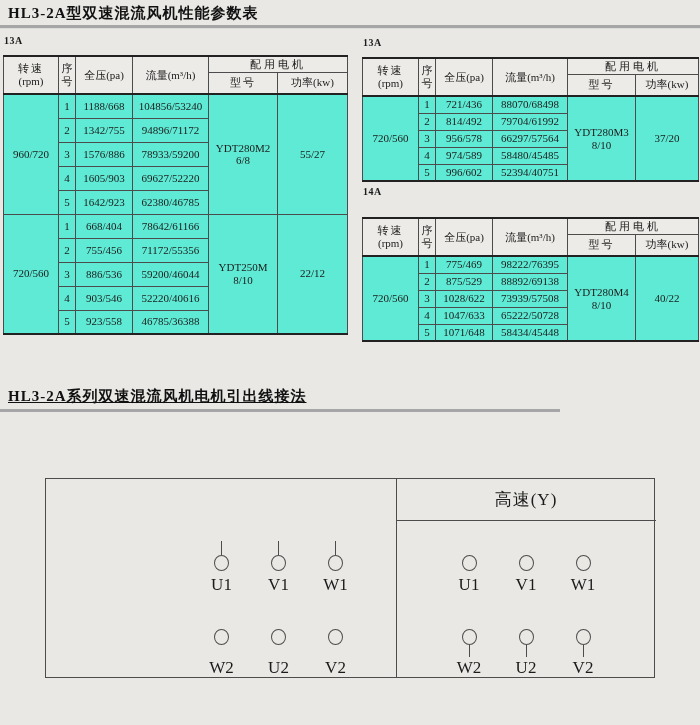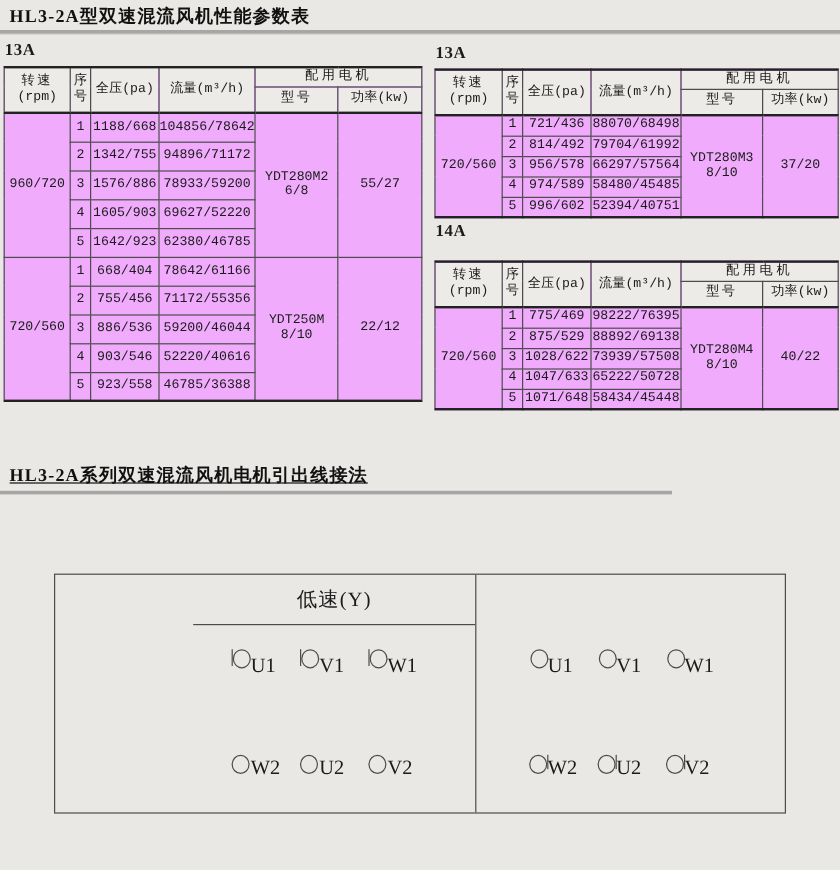--- a/index.html
+++ b/index.html
@@ -7,32 +7,32 @@
     width:700px;height:725px;position:relative;overflow:hidden;
     background:#e9e8e5;color:#1b1b1b;
     font-family:"Liberation Serif","DejaVu Serif",serif;
   }
   .abs{position:absolute;}
   .title{font-weight:bold;font-size:15px;letter-spacing:1px;white-space:nowrap;color:#111;}
   #title1{left:8px;top:4px;text-align:right;}
   #rule1{left:0;top:25px;width:700px;height:3px;background:#a6a6a6;border-bottom:1px solid #dcdcda;}
   #title2{left:8px;top:387px;text-decoration:underline;}
   #rule2{left:0;top:409px;width:560px;height:3px;background:#a6a6a6;}
-  .size-label{font-weight:bold;font-size:14px;letter-spacing:0.5px;}
+  .size-label{font-weight:bold;font-size:10px;letter-spacing:0.5px;}
   #label-13a-left{left:4px;top:35px;}
   #label-13a-right{left:363px;top:37px;}
   #label-14a{left:363px;top:186px;}
   #table-left{left:3px;top:55px;}
   #table-r13{left:362px;top:57px;}
   #table-r14{left:362px;top:217px;}
 
   table.perf{
-    border-collapse:collapse;table-layout:fixed;background:#f0abfc;
+    border-collapse:collapse;table-layout:fixed;background:#5eead4;
     border:1px solid #4c4c4c;border-top:2px solid #222;border-bottom:2px solid #222;
-    font-family:Liberation Mono, monospace;
+    font-family:Liberation Serif, serif;
   }
   table.perf td{
     border:1px solid #4c4c4c;text-align:center;vertical-align:middle;
     font-size:11px;line-height:1.15;padding:0;white-space:nowrap;overflow:hidden;
   }
   table.perf td.hc{background:#edebe7;}
   table.perf td.hdr-bottom{border-bottom:2px solid #222;}
   table.perf tr.hdr1{height:16px;}
   table.perf tr.hdr2{height:22px;}
   .cjk-sp{letter-spacing:2px;}
@@ -46,21 +46,21 @@
   .dcol{position:absolute;top:0;height:198px;}
   #dcol0{left:115px;width:235px;border-right:1px solid #4c4c4c;}
   #dcol1{left:350px;width:260px;}
   .dhead{
     position:absolute;top:0;left:0;right:0;height:41px;border-bottom:1px solid #4c4c4c;
     display:flex;align-items:center;justify-content:center;font-size:17px;letter-spacing:1px;
   }
   .trow{position:absolute;left:0;right:0;display:flex;justify-content:center;}
   .trow.top{top:62px;}
   .trow.bot{top:150px;}
-  .terminal{width:57px;display:flex;flex-direction:row;font-size:17px;}
+  .terminal{width:57px;display:flex;flex-direction:column;align-items:center;font-size:17px;}
   .lead{width:1px;background:#4c4c4c;}
   .lead.up{height:14px;}
   .lead.down{height:12px;}
   .lead.hiddenlead{background:transparent;}
   .circle{width:15px;height:16px;border:1px solid #4c4c4c;border-radius:50%;box-sizing:border-box;}
   .tlabel{white-space:nowrap;}
   .trow.top .tlabel{margin-top:4px;}
   .trow.bot .tlabel{margin-top:1px;}
 </style>
 </head>
@@ -89,21 +89,21 @@
           <td colspan="2" class="hc sp-wide">配用电机</td>
         </tr>
         <tr class="hdr2">
           <td class="hc hdr-bottom cjk-sp">型号</td>
           <td class="hc hdr-bottom">功率(kw)</td>
         </tr>
         <tr style="height: 24px;">
           <td rowspan="5">960/720</td>
           <td>1</td>
           <td>1188/668</td>
-          <td>104856/78642</td>
+          <td>104856/53240</td>
           <td rowspan="5"><span>YDT280M2</span><br><span>6/8</span></td>
           <td rowspan="5">55/27</td>
         </tr>
         <tr style="height: 24px;">
           <td>2</td>
           <td>1342/755</td>
           <td>94896/71172</td>
         </tr>
         <tr style="height: 24px;">
           <td>3</td>
@@ -260,21 +260,20 @@
         </tr>
       </tbody>
     </table>
   </div>
 
 <div id="title2" class="abs title">HL3-2A系列双速混流风机电机引出线接法</div>
 <div id="rule2" class="abs"></div>
 
 <div id="diagram" class="abs">
   <div id="dcol0" class="dcol">
-      <div class="dhead">低速(Y)</div>
       <div class="trow top">
         <div class="terminal">
           <div class="lead up"></div>
           <div class="circle"></div>
           <div class="tlabel">U1</div>
         </div>
         <div class="terminal">
           <div class="lead up"></div>
           <div class="circle"></div>
           <div class="tlabel">V1</div>
@@ -297,20 +296,21 @@
           <div class="tlabel">U2</div>
         </div>
         <div class="terminal">
           <div class="circle"></div>
           <div class="lead down hiddenlead"></div>
           <div class="tlabel">V2</div>
         </div>
       </div>
     </div>
   <div id="dcol1" class="dcol">
+      <div class="dhead">高速(Y)</div>
       <div class="trow top">
         <div class="terminal">
           <div class="lead up hiddenlead"></div>
           <div class="circle"></div>
           <div class="tlabel">U1</div>
         </div>
         <div class="terminal">
           <div class="lead up hiddenlead"></div>
           <div class="circle"></div>
           <div class="tlabel">V1</div>

